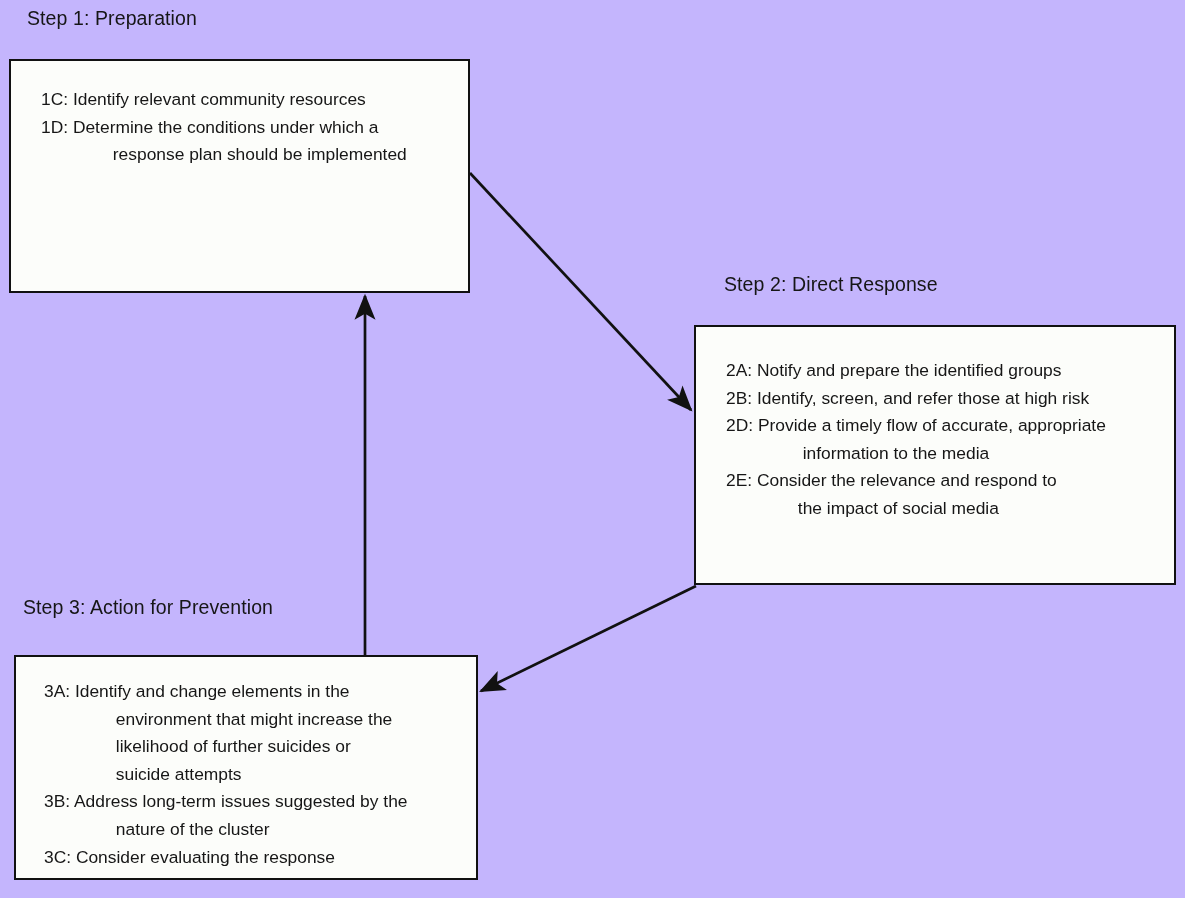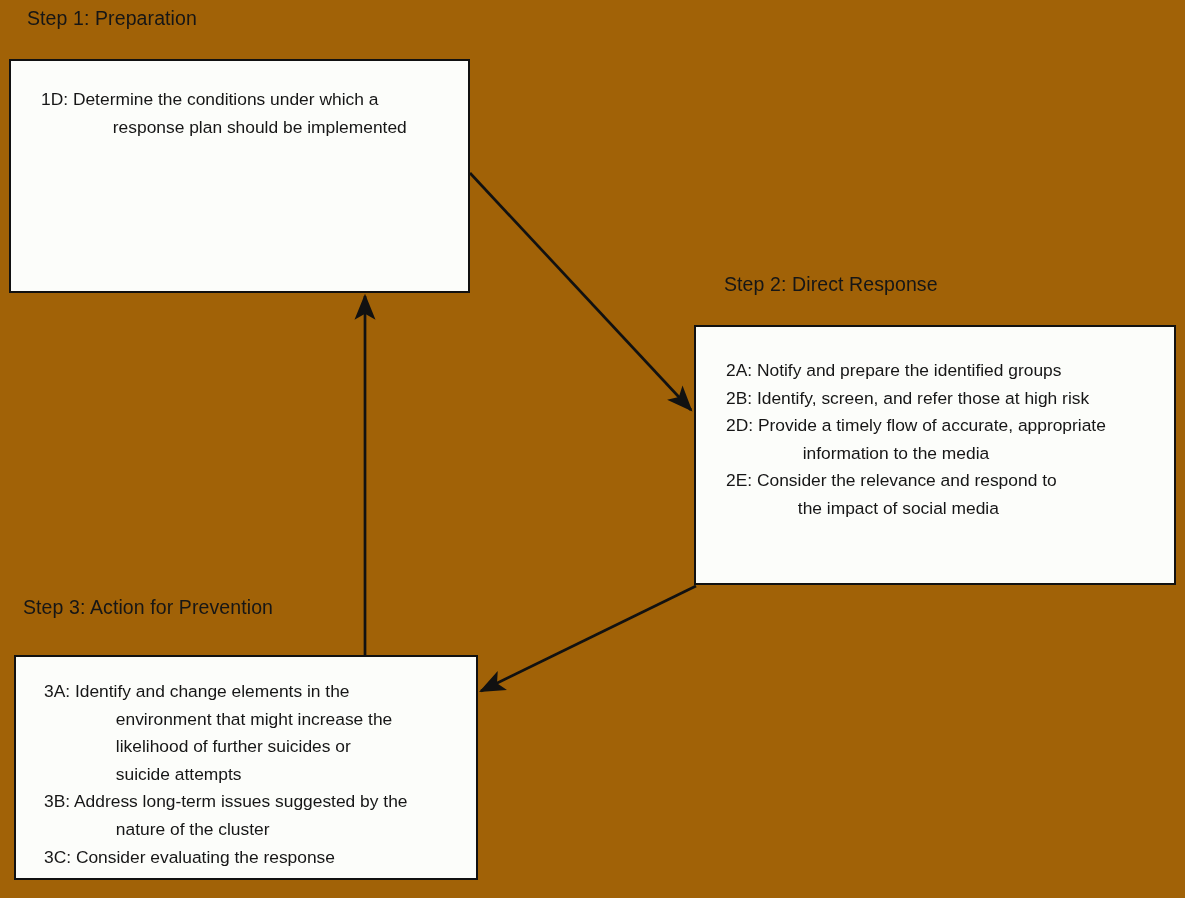--- a/index.html
+++ b/index.html
@@ -5,21 +5,21 @@
 <style>
   html, body {
     margin: 0;
     padding: 0;
     background: #fcfdfa;
   }
   #canvas {
     position: relative;
     width: 1185px;
     height: 898px;
-    background: #a16207;
+    background: #c4b5fd;
     font-family: "Liberation Sans", "DejaVu Sans", sans-serif;
     color: #1a1a1a;
     overflow: hidden;
   }
   .step-title {
     position: absolute;
     font-size: 19.5px;
     line-height: 24px;
     letter-spacing: 0.1px;
     color: #161616;
@@ -83,20 +83,21 @@
     <line x1="696" y1="586" x2="481" y2="691" stroke="#111111" stroke-width="2.7" marker-end="url(#ahead)"></line>
 
     <line x1="365" y1="655" x2="365" y2="296" stroke="#111111" stroke-width="2.7" marker-end="url(#ahead)"></line>
   </svg>
 
   <div class="step-title" id="title-step1">Step 1: Preparation</div>
 
   <div class="step-box" id="box-step1"></div>
 
   <ul class="item-list" id="list-step1">
+    <li class="item">1C: Identify relevant community resources</li>
     <li class="item">1D: Determine the conditions under which a
        response plan should be implemented</li>
   </ul>
 
   <div class="step-title" id="title-step2">Step 2: Direct Response</div>
 
   <div class="step-box" id="box-step2"></div>
 
   <ul class="item-list" id="list-step2">
     <li class="item">2A: Notify and prepare the identified groups</li>

